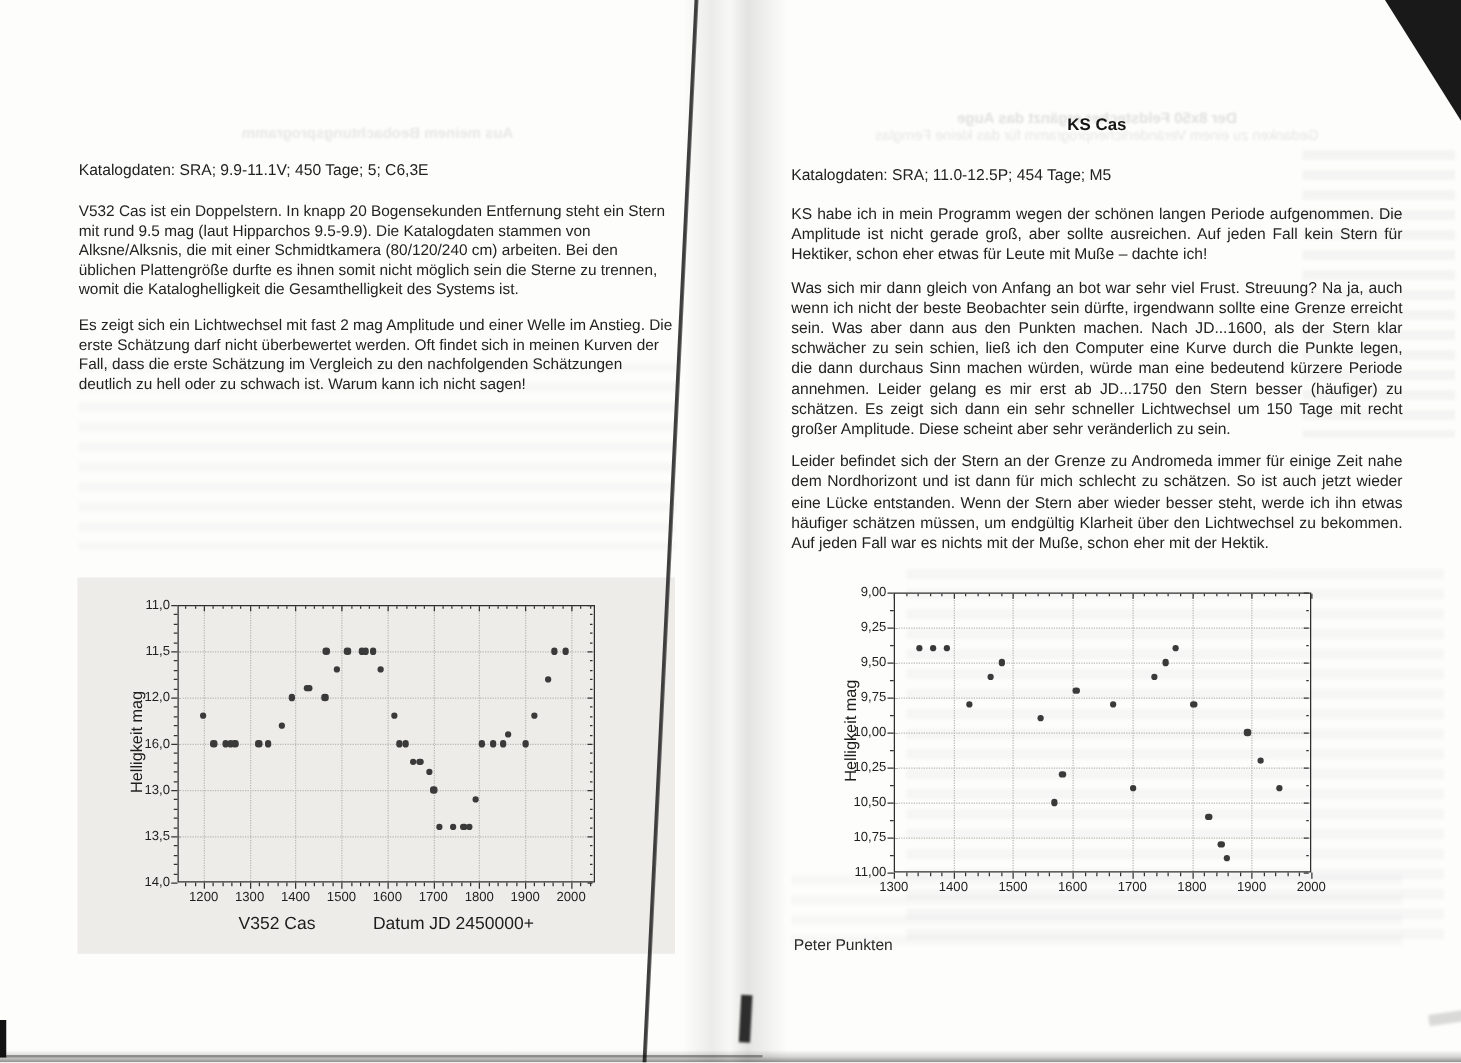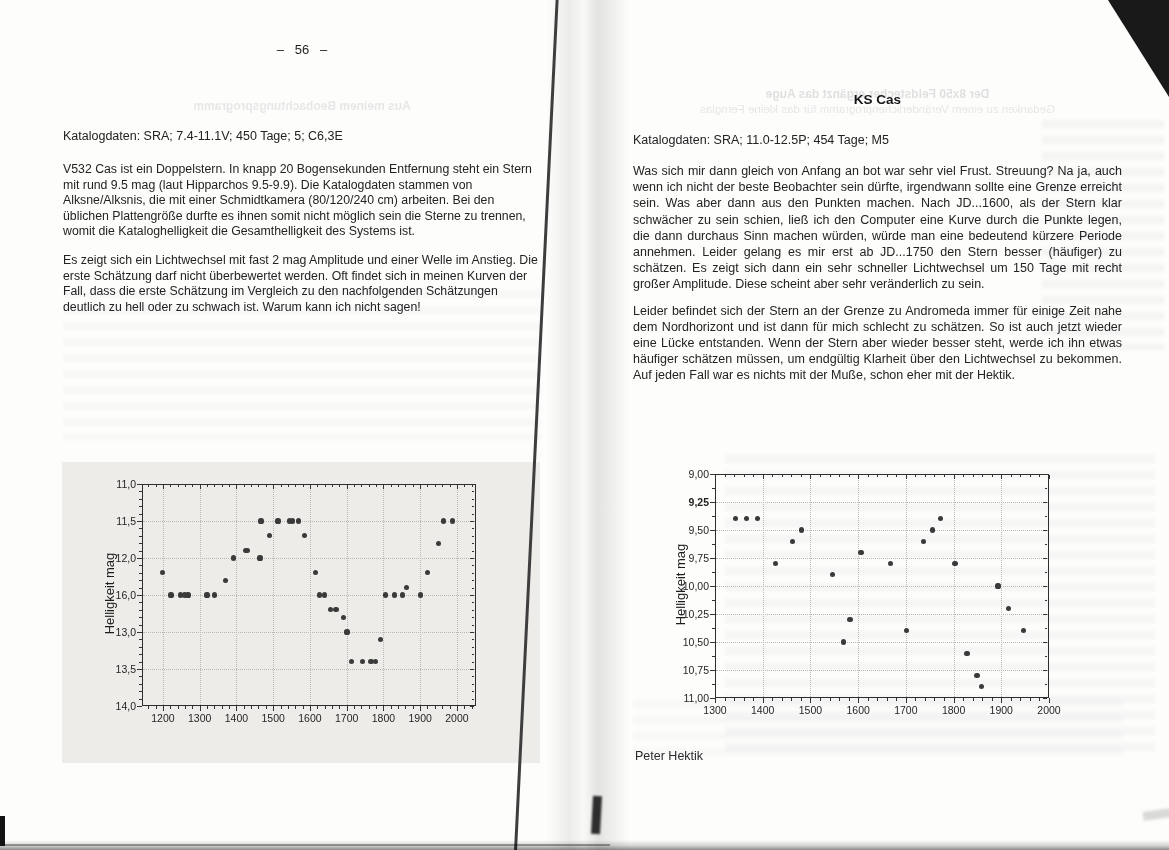--- a/index.html
+++ b/index.html
@@ -56,22 +56,21 @@
      filter:blur(1.4px);transform:rotate(-8deg);}
 </style>
 </head>
 <body>
 
 <div class="scan">
 
   <div class="abs ghost" style="left:63px;top:99px;width:478px;font-size:12px;font-weight:bold;opacity:0.12;">Aus meinem Beobachtungsprogramm</div>
   <div class="abs ghost-stripes" style="left:63px;top:290px;width:478px;height:150px;opacity:0.35;z-index:1;"></div>
 
-  <div class="abs pageno" style="left:63px;top:42px;width:478px;z-index:2;">–   56   –</div>
-  <div class="abs catalog" style="left:63px;top:129px;width:478px;z-index:2;">Katalogdaten: SRA; 7.4-11.1V; 450 Tage; 5; C6,3E</div>
+  <div class="abs catalog" style="left:63px;top:129px;width:478px;z-index:2;">Katalogdaten: SRA; 9.9-11.1V; 450 Tage; 5; C6,3E</div>
 
   <div class="abs paras" style="left:63px;top:162px;width:479px;z-index:2;">
     <p>V532 Cas ist ein Doppelstern. In knapp 20 Bogensekunden Entfernung steht ein Stern mit rund 9.5 mag (laut Hipparchos 9.5-9.9). Die Katalogdaten stammen von Alksne/Alksnis, die mit einer Schmidtkamera (80/120/240 cm) arbeiten. Bei den üblichen Plattengröße durfte es ihnen somit nicht möglich sein die Sterne zu trennen, womit die Kataloghelligkeit die Gesamthelligkeit des Systems ist.</p>
     <p>Es zeigt sich ein Lichtwechsel mit fast 2 mag Amplitude und einer Welle im Anstieg. Die erste Schätzung darf nicht überbewertet werden. Oft findet sich in meinen Kurven der Fall, dass die erste Schätzung im Vergleich zu den nachfolgenden Schätzungen deutlich zu hell oder zu schwach ist. Warum kann ich nicht sagen!</p>
   </div>
 
   <div class="abs figure fig1-bg" style="left:62px;top:462px;width:478px;height:301px;">
     <div class="chart">
         <div class="vgrid" style="left: 100.944px; top: 23px; width: 0px; height: 220px;"></div>
         <div class="vgrid" style="left: 137.688px; top: 23px; width: 0px; height: 220px;"></div>
@@ -291,32 +290,36 @@
         <div class="pt" style="left: 329.829px; top: 130.4px;"></div>
         <div class="pt" style="left: 337.913px; top: 130.4px;"></div>
         <div class="pt" style="left: 341.954px; top: 123px;"></div>
         <div class="pt" style="left: 355.55px; top: 130.4px;"></div>
         <div class="pt" style="left: 363.266px; top: 108.2px;"></div>
         <div class="pt" style="left: 374.289px; top: 78.6px;"></div>
         <div class="pt" style="left: 379.066px; top: 56.4px;"></div>
         <div class="pt" style="left: 387.517px; top: 56.4px;"></div>
       </div>
     <div class="ytitle" style="left:-23px;top:124px;">Helligkeit mag</div>
+    <div class="axis-title" style="left:60px;top:268px;width:374px;">
+      <span>V352 Cas</span><span class="axis-gap"></span><span>Datum JD 2450000+</span>
+    </div>
   </div>
 
   <div class="abs ghost" style="left:633px;top:87px;width:489px;font-size:12px;font-weight:bold;opacity:0.16;">Der 8x50 Feldstecher ergänzt das Auge</div>
   <div class="abs ghost" style="left:633px;top:103px;width:489px;font-size:11.5px;opacity:0.13;">Gedanken zu einem Veränderlichenprogramm für das kleine Fernglas</div>
   <div class="abs ghost-stripes" style="left:1042px;top:120px;width:122px;height:230px;opacity:0.55;z-index:1;"></div>
   <div class="abs ghost-stripes" style="left:725px;top:455px;width:430px;height:300px;opacity:0.45;z-index:1;"></div>
   <div class="abs ghost-stripes" style="left:633px;top:700px;width:489px;height:60px;opacity:0.35;z-index:1;"></div>
 
   <div class="abs doc-title" style="left:633px;top:92px;width:489px;z-index:2;">KS Cas</div>
   <div class="abs catalog" style="left:633px;top:133px;width:489px;z-index:2;">Katalogdaten: SRA; 11.0-12.5P; 454 Tage; M5</div>
 
   <div class="abs paras-right" style="left:633px;top:163px;width:489px;z-index:2;">
+    <p>KS habe ich in mein Programm wegen der schönen langen Periode aufgenommen. Die Amplitude ist nicht gerade groß, aber sollte ausreichen. Auf jeden Fall kein Stern für Hektiker, schon eher etwas für Leute mit Muße – dachte ich!</p>
     <p>Was sich mir dann gleich von Anfang an bot war sehr viel Frust. Streuung? Na ja, auch wenn ich nicht der beste Beobachter sein dürfte, irgendwann sollte eine Grenze erreicht sein. Was aber dann aus den Punkten machen. Nach JD...1600, als der Stern klar schwächer zu sein schien, ließ ich den Computer eine Kurve durch die Punkte legen, die dann durchaus Sinn machen würden, würde man eine bedeutend kürzere Periode annehmen. Leider gelang es mir erst ab JD...1750 den Stern besser (häufiger) zu schätzen. Es zeigt sich dann ein sehr schneller Lichtwechsel um 150 Tage mit recht großer Amplitude. Diese scheint aber sehr veränderlich zu sein.</p>
     <p>Leider befindet sich der Stern an der Grenze zu Andromeda immer für einige Zeit nahe dem Nordhorizont und ist dann für mich schlecht zu schätzen. So ist auch jetzt wieder eine Lücke entstanden. Wenn der Stern aber wieder besser steht, werde ich ihn etwas häufiger schätzen müssen, um endgültig Klarheit über den Lichtwechsel zu bekommen. Auf jeden Fall war es nichts mit der Muße, schon eher mit der Hektik.</p>
   </div>
 
   <div class="abs figure" style="left:650px;top:440px;width:480px;height:320px;">
     <div class="chart">
         <div class="vgrid" style="left: 112.714px; top: 35px; width: 0px; height: 222px;"></div>
         <div class="vgrid" style="left: 160.429px; top: 35px; width: 0px; height: 222px;"></div>
         <div class="vgrid" style="left: 208.143px; top: 35px; width: 0px; height: 222px;"></div>
         <div class="vgrid" style="left: 255.857px; top: 35px; width: 0px; height: 222px;"></div>
@@ -438,21 +441,21 @@
         <div class="tick" style="left: 392.8px; top: 258px; width: 4px; height: 1px;"></div>
         <div class="xlab" style="left: 47px; top: 264px; width: 36px;">1300</div>
         <div class="xlab" style="left: 94.7143px; top: 264px; width: 36px;">1400</div>
         <div class="xlab" style="left: 142.429px; top: 264px; width: 36px;">1500</div>
         <div class="xlab" style="left: 190.143px; top: 264px; width: 36px;">1600</div>
         <div class="xlab" style="left: 237.857px; top: 264px; width: 36px;">1700</div>
         <div class="xlab" style="left: 285.571px; top: 264px; width: 36px;">1800</div>
         <div class="xlab" style="left: 333.286px; top: 264px; width: 36px;">1900</div>
         <div class="xlab" style="left: 381px; top: 264px; width: 36px;">2000</div>
         <div class="ylab" style="left: 19px; top: 28px; width: 40px;">9,00</div>
-        <div class="ylab" style="left: 19px; top: 56px; width: 40px; font-weight: bold;">9,25</div>
+        <div class="ylab" style="left: 19px; top: 56px; width: 40px;">9,25</div>
         <div class="ylab" style="left: 19px; top: 84px; width: 40px;">9,50</div>
         <div class="ylab" style="left: 19px; top: 112px; width: 40px;">9,75</div>
         <div class="ylab" style="left: 19px; top: 140px; width: 40px;">10,00</div>
         <div class="ylab" style="left: 19px; top: 168px; width: 40px;">10,25</div>
         <div class="ylab" style="left: 19px; top: 196px; width: 40px;">10,50</div>
         <div class="ylab" style="left: 19px; top: 224px; width: 40px;">10,75</div>
         <div class="ylab" style="left: 19px; top: 252px; width: 40px;">11,00</div>
         <div class="pt" style="left: 82.9171px; top: 76.2px;"></div>
         <div class="pt" style="left: 93.8914px; top: 76.2px;"></div>
         <div class="pt" style="left: 104.866px; top: 76.2px;"></div>
@@ -472,21 +475,21 @@
         <div class="pt" style="left: 314.331px; top: 210.6px;"></div>
         <div class="pt" style="left: 324.351px; top: 233px;"></div>
         <div class="pt" style="left: 329.123px; top: 244.2px;"></div>
         <div class="pt" style="left: 345.346px; top: 143.4px;"></div>
         <div class="pt" style="left: 355.843px; top: 165.8px;"></div>
         <div class="pt" style="left: 370.634px; top: 188.2px;"></div>
       </div>
     <div class="ytitle" style="left:-40px;top:137px;">Helligkeit mag</div>
   </div>
 
-  <div class="abs signature" style="left:635px;top:749px;z-index:2;">Peter Hektik</div>
+  <div class="abs signature" style="left:635px;top:749px;z-index:2;">Peter Punkten</div>
 
   <div class="abs gutter-shade"></div>
   <div class="abs gutter-line"></div>
   <div class="abs gutter-blot"></div>
   <div class="abs corner-wedge"></div>
   <div class="abs bottom-band"></div>
   <div class="abs bottom-line"></div>
   <div class="abs corner-notch"></div>
   <div class="abs smudge"></div>
 </div>

